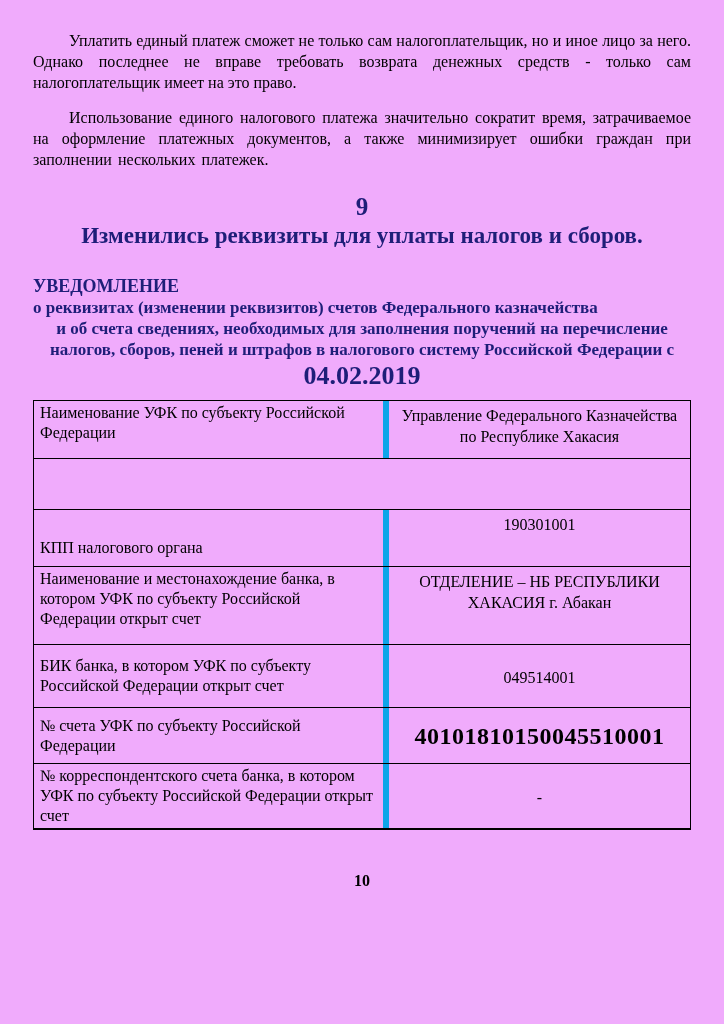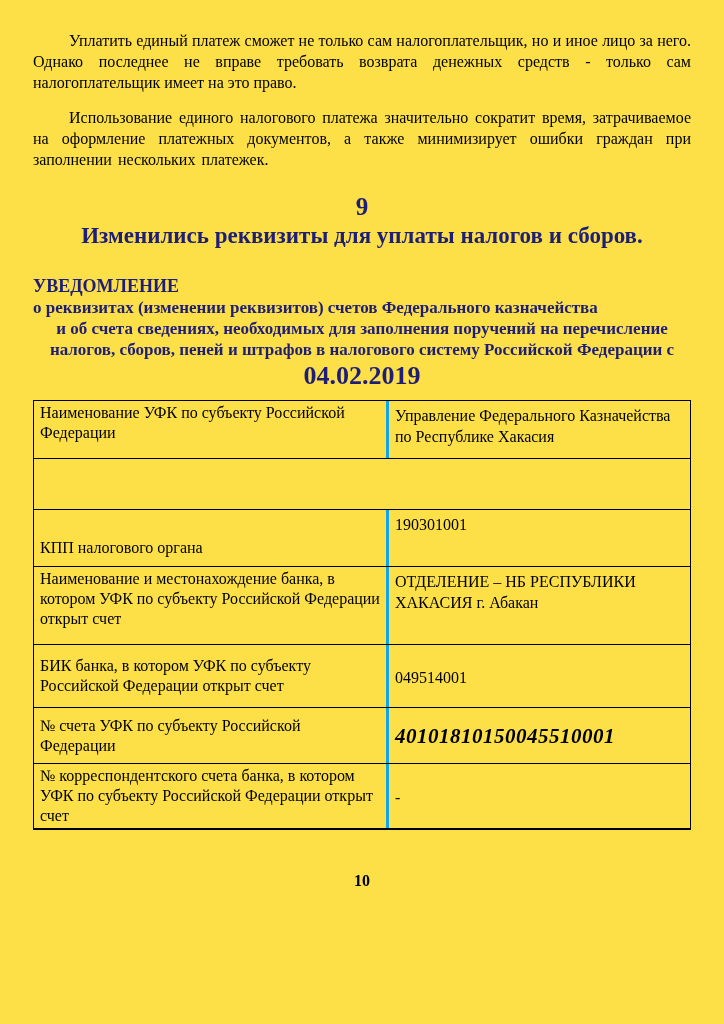--- a/index.html
+++ b/index.html
@@ -1,21 +1,21 @@
 <!DOCTYPE html>
 <html style="--heading-color: #1e1e78;"><head>
 <meta charset="utf-8">
 <style>
   * { margin: 0; padding: 0; box-sizing: border-box; }
   html, body { background: #888; }
   .page {
     width: 724px;
     height: 1024px;
     margin: 0 auto;
-    background: #fde047;
+    background: #f0abfc;
     font-family: "Liberation Serif", "DejaVu Serif", serif;
     color: #000000;
     padding: 30px 33px 0 33px;
     overflow: hidden;
     position: relative;
   }
   .body-par {
     font-size: 16px;
     line-height: 21px;
     text-align: justify;
@@ -68,45 +68,44 @@
     border-top: 1px solid #000;
   }
   .trow:first-child { border-top: none; }
   .cell {
     display: flex;
     flex-direction: column;
     font-size: 16px;
     padding: 2px 6px;
   }
   .cell.label {
-    border-right: 3px solid #0ea5e9;
+    border-right: 6px solid #0ea5e9;
     line-height: 20px;
     text-align: left;
   }
   .cell.value {
     line-height: 21px;
-    text-align: left;
+    text-align: center;
     padding-top: 4px;
   }
   .vt { justify-content: flex-start; }
   .vc { justify-content: center; }
   .vb { justify-content: flex-end; padding-bottom: 8px; }
   .r1 { min-height: 57px; }
   .r2 { min-height: 51px; }
   .r3 { min-height: 57px; }
   .r4 { min-height: 56px; }
   .r5 { min-height: 78px; }
   .r6 { min-height: 63px; }
   .r7 { min-height: 56px; }
   .r8 { min-height: 58px; }
   .acct {
     font-weight: bold;
-    font-size: 21px;
+    font-size: 24px;
     letter-spacing: 0.5px;
-    font-style: italic;
   }
   .page-num {
     margin-top: 42px;
     text-align: center;
     font-weight: bold;
     font-size: 16px;
     color: #000;
   }
 </style>
 </head>

